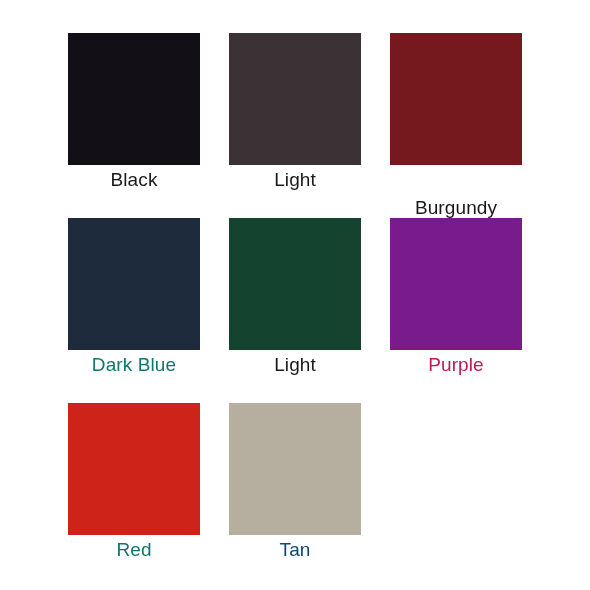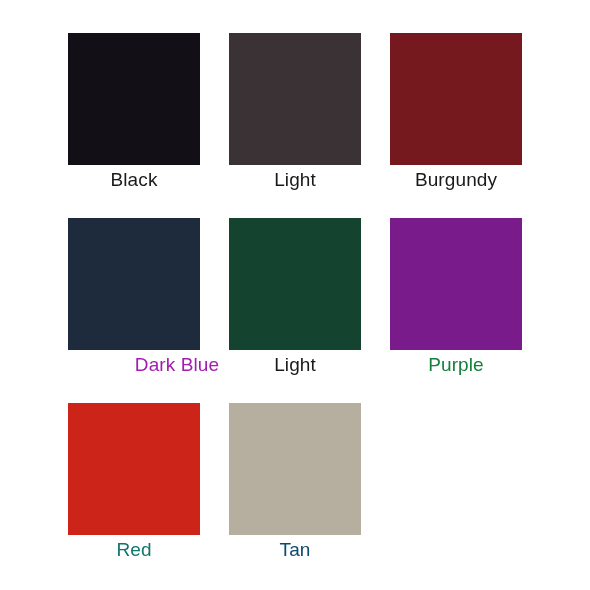--- a/index.html
+++ b/index.html
@@ -60,37 +60,37 @@
     <div class="swatch-label" style="color: rgb(26, 26, 26);">Black</div>
   </div>
 
   <div class="swatch-cell">
     <div class="swatch-chip" style="background-color: rgb(58, 50, 52);"></div>
     <div class="swatch-label" style="color: rgb(26, 26, 26);">Light</div>
   </div>
 
   <div class="swatch-cell">
     <div class="swatch-chip" style="background-color: rgb(117, 25, 30);"></div>
-    <div class="swatch-label" style="color: rgb(26, 26, 26);">Burgundy</div>
+    <div class="swatch-label" style="color: rgb(26, 26, 26); margin-top: 28px;">Burgundy</div>
   </div>
 
   <div class="swatch-cell">
     <div class="swatch-chip" style="background-color: rgb(29, 43, 60);"></div>
-    <div class="swatch-label" style="color: #a21caf; margin-left: 43px;">Dark Blue</div>
+    <div class="swatch-label" style="color: #0f766e;">Dark Blue</div>
   </div>
 
   <div class="swatch-cell">
     <div class="swatch-chip" style="background-color: rgb(20, 67, 47);"></div>
     <div class="swatch-label" style="color: rgb(26, 26, 26);">Light</div>
   </div>
 
 
   <div class="swatch-cell">
     <div class="swatch-chip" style="background-color: rgb(122, 27, 139);"></div>
-    <div class="swatch-label" style="color: #15803d;">Purple</div>
+    <div class="swatch-label" style="color: #be185d;">Purple</div>
   </div>
 
   <div class="swatch-cell">
     <div class="swatch-chip" style="background-color: rgb(204, 36, 24);"></div>
     <div class="swatch-label" style="color: #0f766e;">Red</div>
   </div>
 
   <div class="swatch-cell">
     <div class="swatch-chip" style="background-color: rgb(182, 174, 159);"></div>
     <div class="swatch-label" style="color: #0c4a6e;">Tan</div>

